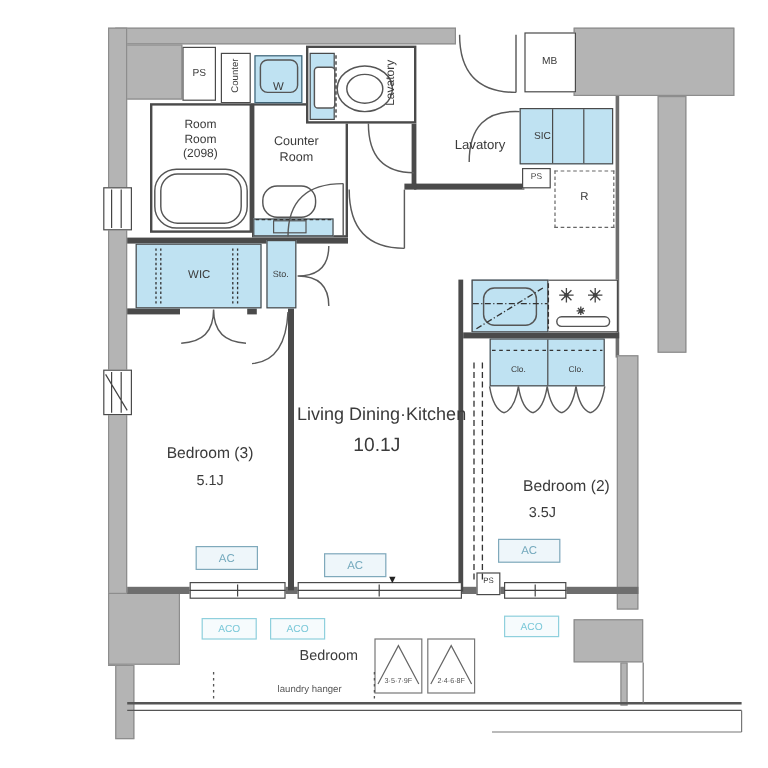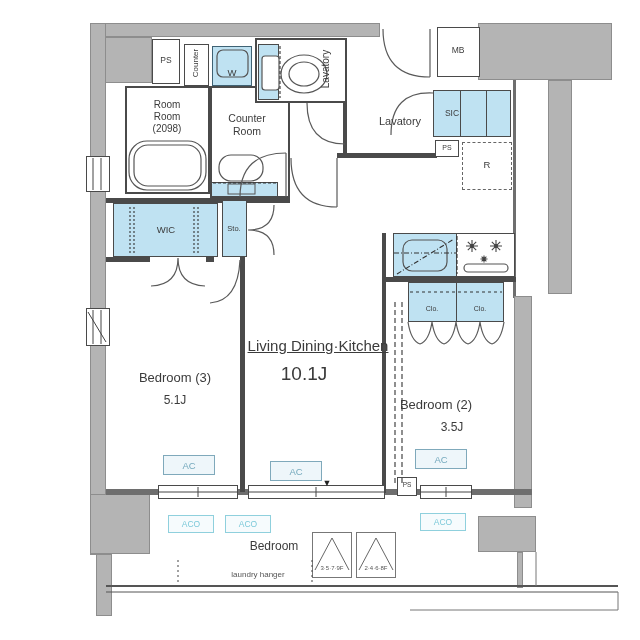--- a/index.html
+++ b/index.html
@@ -163,25 +163,25 @@
   <div class="lbl" style="left:247px;top:126px;font-size:10.5px;">Room</div>
   <div class="lbl" style="left:400px;top:116px;font-size:11px;">Lavatory</div>
   <div class="lbl" style="left:458px;top:46px;font-size:8.5px;">MB</div>
   <div class="lbl" style="left:452px;top:109px;font-size:8.5px;">SIC</div>
   <div class="lbl" style="left:447px;top:144px;font-size:7px;">PS</div>
   <div class="lbl" style="left:487px;top:160px;font-size:9.5px;">R</div>
   <div class="lbl" style="left:166px;top:225px;font-size:9.5px;">WIC</div>
   <div class="lbl" style="left:234px;top:225px;font-size:7.5px;">Sto.</div>
   <div class="lbl" style="left:432px;top:305px;font-size:7px;">Clo.</div>
   <div class="lbl" style="left:480px;top:305px;font-size:7px;">Clo.</div>
-  <div class="lbl" style="left:318px;top:338px;font-size:15px;text-decoration:underline;">Living Dining·Kitchen</div>
-  <div class="lbl" style="left:304px;top:364px;font-size:19px;text-align:right;">10.1J</div>
+  <div class="lbl" style="left:318px;top:338px;font-size:15px;">Living Dining·Kitchen</div>
+  <div class="lbl" style="left:314px;top:364px;font-size:16px;text-align:right;">10.1J</div>
   <div class="lbl" style="left:175px;top:371px;font-size:13px;">Bedroom (3)</div>
   <div class="lbl" style="left:175px;top:394px;font-size:12px;">5.1J</div>
-  <div class="lbl" style="left:436px;top:398px;font-size:13px;">Bedroom (2)</div>
+  <div class="lbl" style="left:472px;top:398px;font-size:13px;">Bedroom (2)</div>
   <div class="lbl" style="left:452px;top:421px;font-size:12px;">3.5J</div>
   <div class="lbl" style="left:327px;top:479px;font-size:9px;color:#222;">▼</div>
   <div class="lbl" style="left:407px;top:482px;font-size:6.5px;">PS</div>
   <div class="lbl" style="left:274px;top:540px;font-size:12px;">Bedroom</div>
   <div class="lbl" style="left:258px;top:571px;font-size:8px;color:#555;">laundry hanger</div>
   <div class="lbl" style="left:332px;top:565px;font-size:6px;color:#555;">3·5·7·9F</div>
   <div class="lbl" style="left:376px;top:565px;font-size:6px;color:#555;">2·4·6·8F</div>
 
   <div class="acbox" style="left:163px;top:455px;width:52px;height:20px;font-size:9.5px;">
     <span>AC</span>

